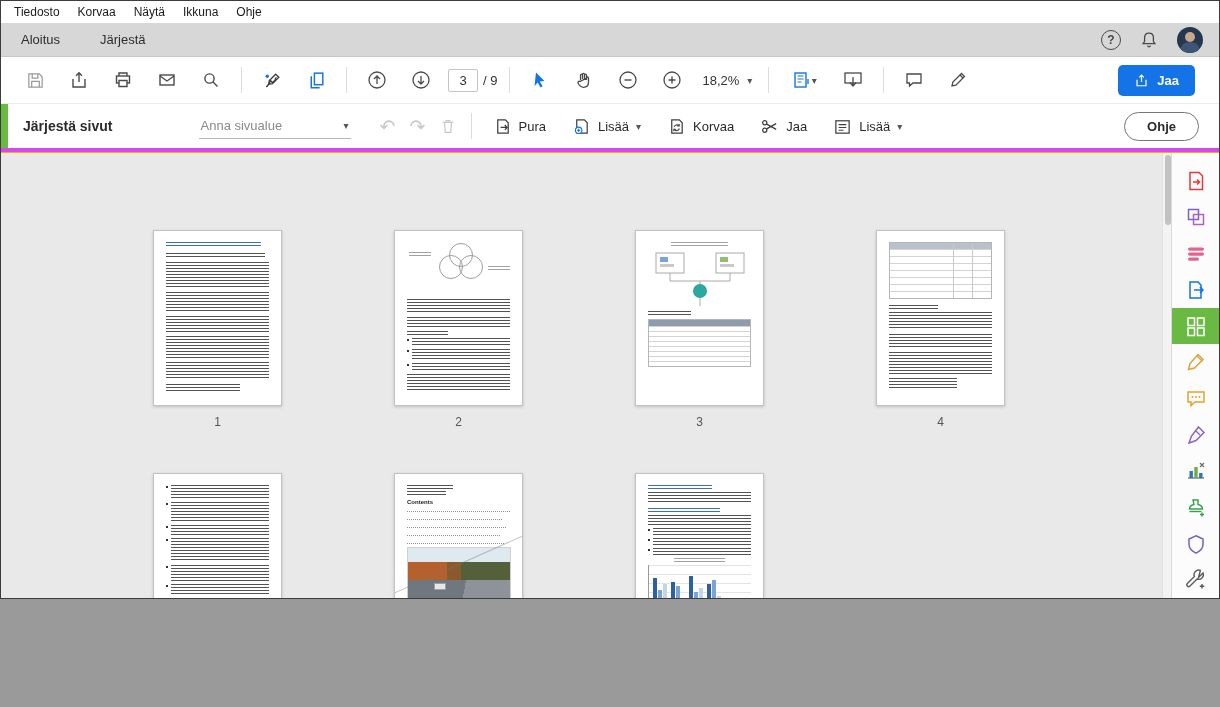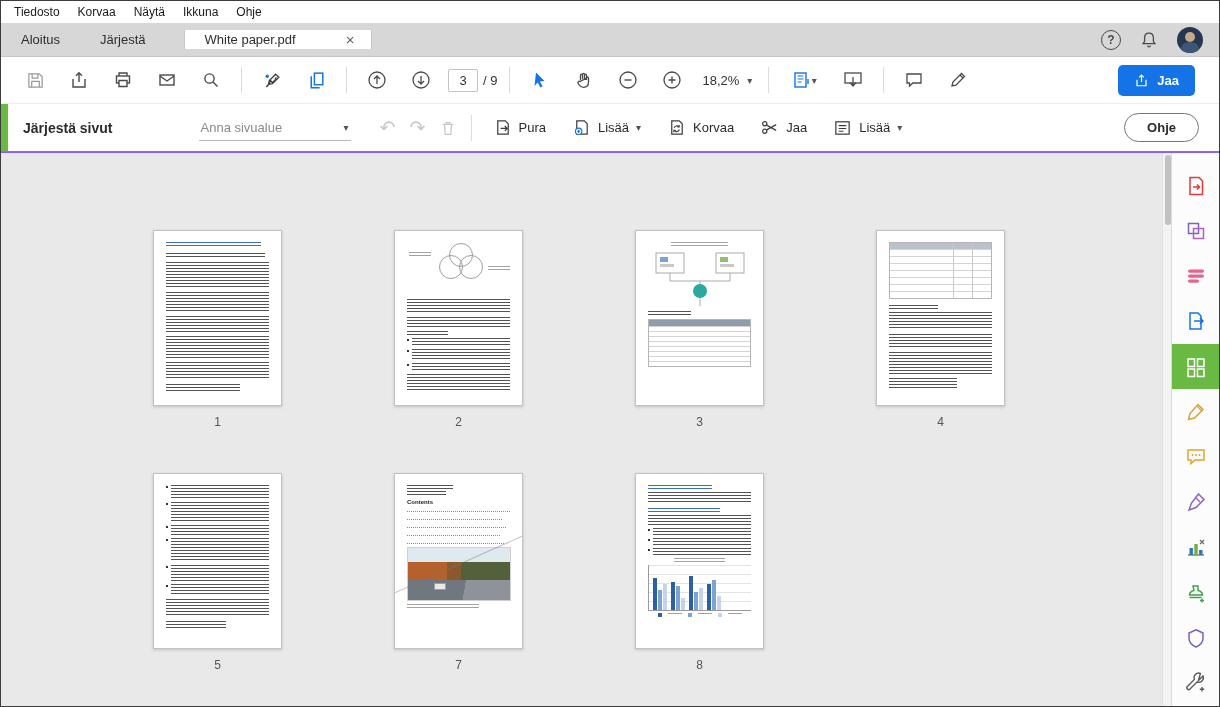--- a/index.html
+++ b/index.html
@@ -1,17 +1,17 @@
 <!DOCTYPE html>
 <html><head>
 <meta charset="utf-8">
 <style>
   *{box-sizing:border-box;margin:0;padding:0}
   html,body{margin:0;padding:0;background:#9a9a9a;font-family:"Liberation Sans",sans-serif}
-  .window{position:relative;width:1220px;height:707px;background:#8b5cf6;border:1px solid #3c3c3c;overflow:hidden}
+  .window{position:relative;width:1220px;height:599px;background:#eab308;border:1px solid #3c3c3c;overflow:hidden}
 
   
   .menubar{height:22px;background:#fff;display:flex;align-items:center;padding-left:4px;font-size:12px;color:#1b1b1b}
   .menubar .mitem{padding:3px 9px;cursor:default}
 
   
   .tabbar{height:34px;background:#d7d7d7;display:flex;align-items:center;border-bottom:1px solid #c6c6c6}
   .tab{display:flex;align-items:center;padding:0 20px;font-size:13px;color:#2d2d2d}
   .doctab{background:#fff;display:flex;align-items:center;padding:0 12px 0 20px;font-size:13px;color:#2d2d2d;margin-left:18px;min-width:188px;justify-content:space-between;border-left:1px solid #c6c6c6;border-right:1px solid #c6c6c6}
   .doctab .closex{color:#5f5f5f;font-size:15px;line-height:1;padding:2px 4px}
@@ -25,21 +25,21 @@
   .toolbar{height:47px;background:#fff;display:flex;align-items:center;padding:0 12px;border-bottom:1px solid #ececec}
   .tbtn{width:32px;height:32px;margin:0 6px;display:flex;align-items:center;justify-content:center;border-radius:3px}
   .vsep{width:1px;height:26px;background:#dcdcdc;margin:0 8px}
   .page-input{width:30px;height:23px;border:1px solid #c4c4c4;border-radius:2px;text-align:center;font-size:13px;color:#333;margin:0 5px}
   .page-total{font-size:13px;color:#333;margin-right:4px}
   .zoombox{display:flex;align-items:center;gap:8px;font-size:13px;color:#333;padding:0 8px}
   .caret{font-size:10px;color:#555}
   .jaa-btn{margin-left:auto;margin-right:12px;background:#1473e6;color:#fff;font-size:13px;font-weight:bold;border:none;border-radius:5px;height:31px;padding:0 16px;display:flex;align-items:center;gap:8px;cursor:pointer}
 
   
-  .orgbar{height:48px;background:#fff;display:flex;align-items:center;position:relative;padding-left:22px;border-bottom:1px solid #d946ef}
+  .orgbar{height:48px;background:#fff;display:flex;align-items:center;position:relative;padding-left:22px;border-bottom:4px solid #d946ef}
   .org-accent{position:absolute;left:0;top:0;width:7px;height:100%;background:#6ab943}
   .org-title{font-size:14px;font-weight:bold;color:#2b2b2b;margin-right:86px}
   .range-box{width:152px;border-bottom:1px solid #b8b8b8;color:#8b8b8b;font-size:13px;display:flex;justify-content:space-between;align-items:center;padding:5px 2px;margin-right:22px}
   .ghost{color:#c9c9c9;font-size:19px;line-height:1;width:30px;text-align:center}
   .org-tool{display:flex;align-items:center;gap:7px;font-size:13px;color:#2b2b2b;padding:6px 9px;margin:0 4px;border-radius:3px}
   .sulje{margin-left:auto;margin-right:20px;border:1px solid #757575;border-radius:16px;background:#fff;font-size:13px;font-weight:bold;color:#2b2b2b;padding:6px 22px;cursor:pointer}
 
   
   .content{position:absolute;top:152px;left:0;right:0;bottom:0;background:#e9e9e9}
   .pages-area{position:absolute;left:0;top:0;bottom:0;right:57px;overflow:hidden}
@@ -100,24 +100,20 @@
     <span class="mitem">Tiedosto</span>
     <span class="mitem">Korvaa</span>
     <span class="mitem">Näytä</span>
     <span class="mitem">Ikkuna</span>
     <span class="mitem">Ohje</span>
   </div>
 
   <div class="tabbar">
     <div class="tab">Aloitus</div>
     <div class="tab">Järjestä</div>
-    <div class="doctab">
-      <span>White paper.pdf</span>
-      <span class="closex">×</span>
-    </div>
     <div class="tabbar-right">
       <div class="helpcircle">?</div>
       <span>
         <svg width="20" height="20" viewBox="0 0 20 20">
             <path d="M10 3.2c2.7 0 4.4 1.9 4.4 4.5v3.6l1.5 2.3H4.1l1.5-2.3V7.7c0-2.6 1.7-4.5 4.4-4.5z" fill="none" stroke="#4a4a4a" stroke-width="1.3"></path>
             <path d="M8.6 15.6c.2.9.7 1.3 1.4 1.3s1.2-.4 1.4-1.3" fill="none" stroke="#4a4a4a" stroke-width="1.3"></path>
           </svg>
       </span>
       <div class="avatar"></div>
     </div>

